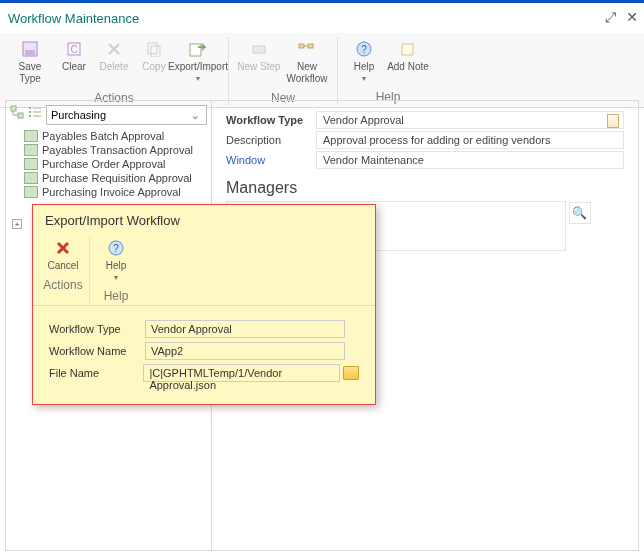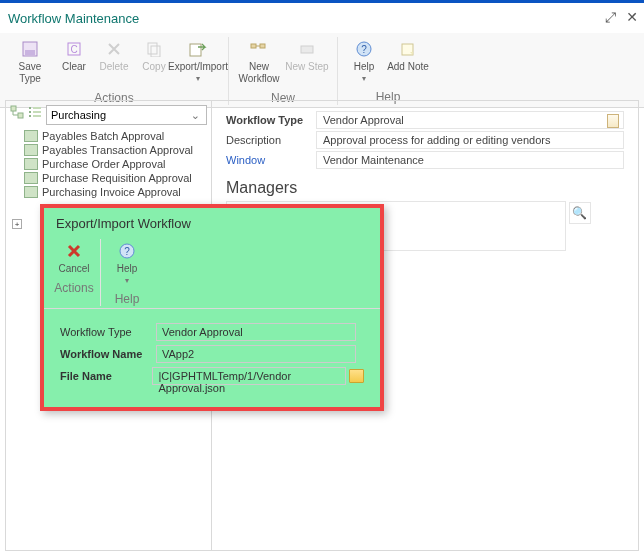--- a/index.html
+++ b/index.html
@@ -35,27 +35,27 @@
 .field-row { display: flex; align-items: center; margin-bottom: 2px; font-size: 11px; }
 .field-lbl { width: 90px; color: #444; }
 .field-lbl.bold { font-weight: 600; }
 .field-lbl.link { color: #2b5fc4; }
 .field-val { border: 1px solid #e5e5e5; padding: 2px 6px; flex: 1; color: #444; position: relative; }
 .field-val .page-ico { position: absolute; right: 4px; top: 2px; width: 12px; height: 14px; border: 1px solid #cdb37a; background: linear-gradient(#fffaec,#f6e9c6); }
 .mgr-lbl { font-size: 16px; color: #444; margin-top: 10px; }
 .mgr-box { margin-top: 4px; border: 1px solid #e5e5e5; height: 50px; width: 340px; position: relative; }
 .mgr-search { position: absolute; right: -26px; top: 0; width: 22px; height: 22px; border: 1px solid #e5e5e5; display:flex; align-items:center; justify-content:center; font-size:12px; color:#6fa1d6; }
 
-.modal { position: absolute; left: 40px; top: 204px; width: 344px; background: #86efac; border: 4px solid #ef4444; box-shadow: 3px 3px 8px rgba(0,0,0,0.25); z-index: 10; }
+.modal { position: absolute; left: 32px; top: 204px; width: 344px; background: #fef9c3; border: 1px solid #ef4444; box-shadow: 3px 3px 8px rgba(0,0,0,0.25); z-index: 10; }
 .modal-title { padding: 8px 12px; font-size: 13px; color: #333; }
 .modal-ribbon { border-bottom: 1px solid #d9d9d9; display: flex; padding: 0 4px 2px 4px; }
 .modal-fields { padding: 14px 16px 18px 16px; }
 .m-row { display: flex; align-items: center; font-size: 11px; margin-bottom: 4px; }
 .m-lbl { width: 96px; color: #333; }
-.m-lbl.bold { font-weight: 700; }
+.m-lbl.bold { font-weight: 400; }
 .m-input { border: 1px solid #ccc; padding: 2px 5px; font-size: 11px; color: #333; height: 18px; }
 .m-input.w1 { width: 200px; }
 .m-input.w2 { width: 200px; }
 .folder-ico { width: 16px; height: 14px; margin-left: 3px; background: linear-gradient(#ffe08a,#f5c94c); border: 1px solid #caa430; border-radius: 1px; }
 
 svg { display: block; }
 </style>
 </head>
 <body>
 
@@ -115,37 +115,37 @@
           </div>
         <span>Export/Import</span>
         <span class="rib-caret">▾</span>
       </div>
     </div>
     <div class="rib-group-label">Actions</div>
   </div>
 
   <div class="rib-group">
     <div class="rib-row">
+      <div class="rib-btn disabled">
+        <div class="rib-ico">
+            <svg width="16" height="16">
+              <rect x="2" y="5" width="12" height="7" fill="#eaeaea" stroke="#cfcfcf"></rect>
+            </svg>
+          </div>
+        <span>New Step</span>
+      </div>
       <div class="rib-btn">
         <div class="rib-ico">
             <svg width="18" height="16">
               <rect x="1" y="3" width="5" height="4" fill="#e6d5a6" stroke="#bba567"></rect>
               <rect x="10" y="3" width="5" height="4" fill="#e6d5a6" stroke="#bba567"></rect>
               <path d="M6 5 L10 5" stroke="#bba567"></path>
             </svg>
           </div>
         <span>New Workflow</span>
-      </div>
-      <div class="rib-btn disabled">
-        <div class="rib-ico">
-            <svg width="16" height="16">
-              <rect x="2" y="5" width="12" height="7" fill="#eaeaea" stroke="#cfcfcf"></rect>
-            </svg>
-          </div>
-        <span>New Step</span>
       </div>
     </div>
     <div class="rib-group-label">New</div>
   </div>
 
   <div class="rib-group" style="border-right:none">
     <div class="rib-row">
       <div class="rib-btn narrow">
         <div class="rib-ico">
             <svg width="16" height="16">

